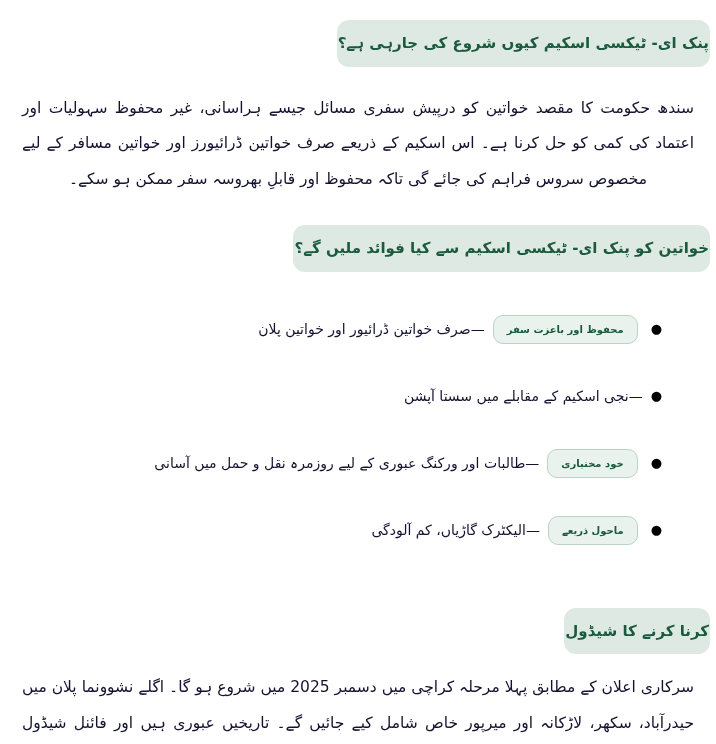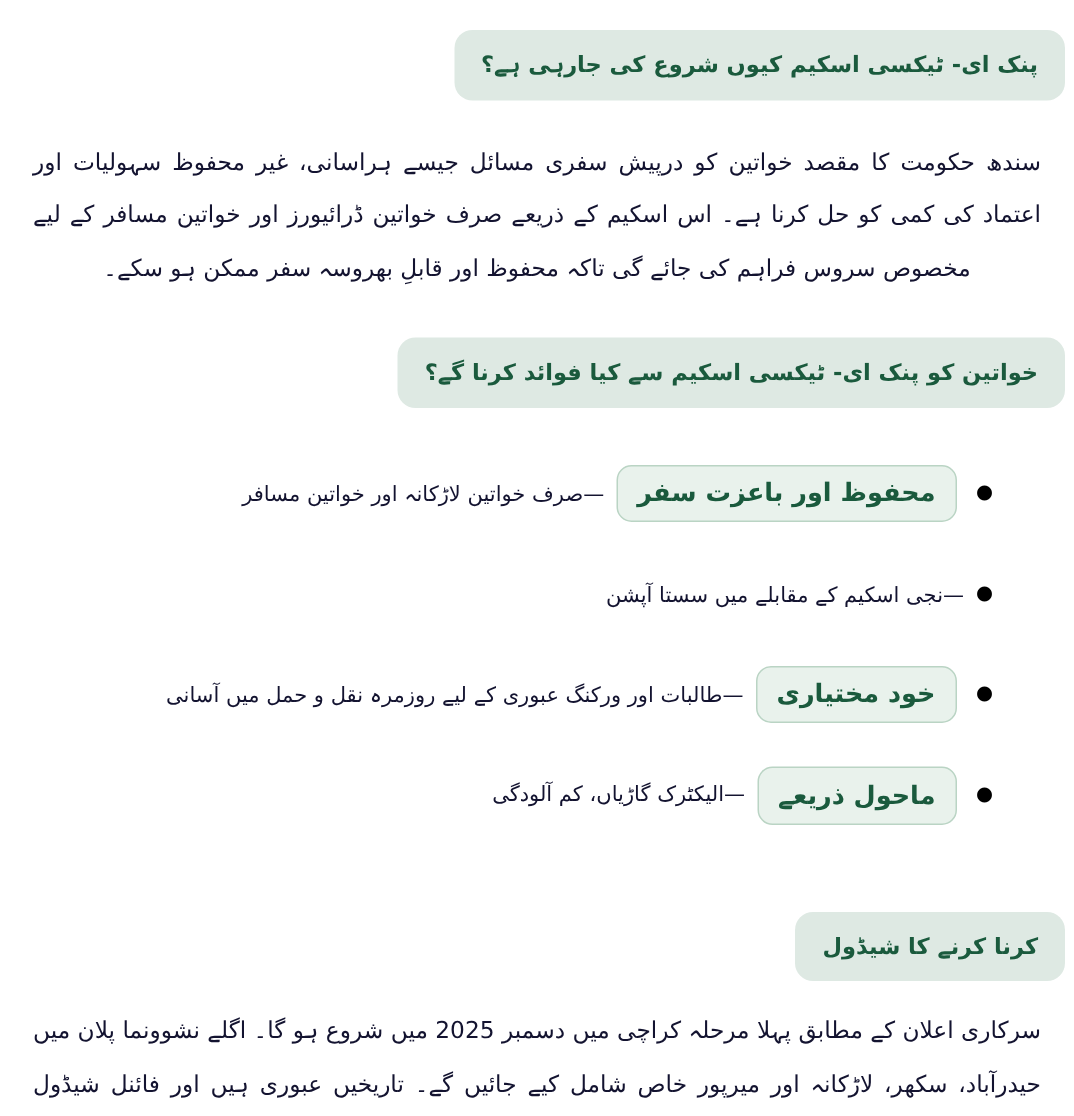--- a/index.html
+++ b/index.html
@@ -26,21 +26,21 @@
     padding:0 6px;
   }
   .hdr-row{text-align:right;}
   .hdr{
     display:inline-block;
     background:var(--header-bg);
     color:var(--header-text);
     font-weight:bold;
     font-size:15px;
     line-height:1.5;
-    padding:12px 18px;
+    padding:12px 1px;
     border-radius:12px;
   }
   .hdr-row.first{margin-top:20px;}
   .hdr-row.second{margin-top:28px;}
   .hdr-row.third{margin-top:44px;}
   .para{
     margin:16px;
     font-size:15.5px;
     line-height:2.3;
     text-align:justify;
@@ -68,21 +68,21 @@
     transform:translateY(-1px);
   }
   .badge{
     flex:0 0 auto;
     background:var(--badge-bg);
     border:1px solid var(--badge-border);
     border-radius:10px;
     padding:8px 13px;
     color:var(--badge-text);
     font-weight:bold;
-    font-size:17px;
+    font-size:10px;
     white-space:nowrap;
   }
   .desc{
     flex:0 0 auto;
     font-size:14px;
     white-space:nowrap;
     color:var(--body-text);
     margin-right:-5px;
   }
   .sep{letter-spacing:-1px;}
@@ -92,28 +92,28 @@
 
 <div class="page">
 
   <div class="hdr-row first">
     <div class="hdr">پنک ای- ٹیکسی اسکیم کیوں شروع کی جارہی ہے؟</div>
   </div>
 
   <p class="para intro">سندھ حکومت کا مقصد خواتین کو درپیش سفری مسائل جیسے ہراسانی، غیر محفوظ سہولیات اور اعتماد کی کمی کو حل کرنا ہے۔ اس اسکیم کے ذریعے صرف خواتین ڈرائیورز اور خواتین مسافر کے لیے مخصوص سروس فراہم کی جائے گی تاکہ محفوظ اور قابلِ بھروسہ سفر ممکن ہو سکے۔</p>
 
   <div class="hdr-row second">
-    <div class="hdr">خواتین کو پنک ای- ٹیکسی اسکیم سے کیا فوائد کرنا گے؟</div>
+    <div class="hdr">خواتین کو پنک ای- ٹیکسی اسکیم سے کیا فوائد ملیں گے؟</div>
   </div>
 
   <ul class="benefits">
     <li>
       <span class="dot">●</span>
       <span class="badge">محفوظ اور باعزت سفر</span>
-      <span class="desc"><span class="sep">—</span><span>صرف خواتین لاڑکانہ اور خواتین مسافر</span></span>
+      <span class="desc"><span class="sep">—</span><span>صرف خواتین ڈرائیور اور خواتین پلان</span></span>
     </li>
     <li>
       <span class="dot">●</span>
       <span class="desc"><span class="sep">—</span><span>نجی اسکیم کے مقابلے میں سستا آپشن</span></span>
     </li>
     <li>
       <span class="dot">●</span>
       <span class="badge">خود مختیاری</span>
       <span class="desc"><span class="sep">—</span><span>طالبات اور ورکنگ عبوری کے لیے روزمرہ نقل و حمل میں آسانی</span></span>
     </li>

